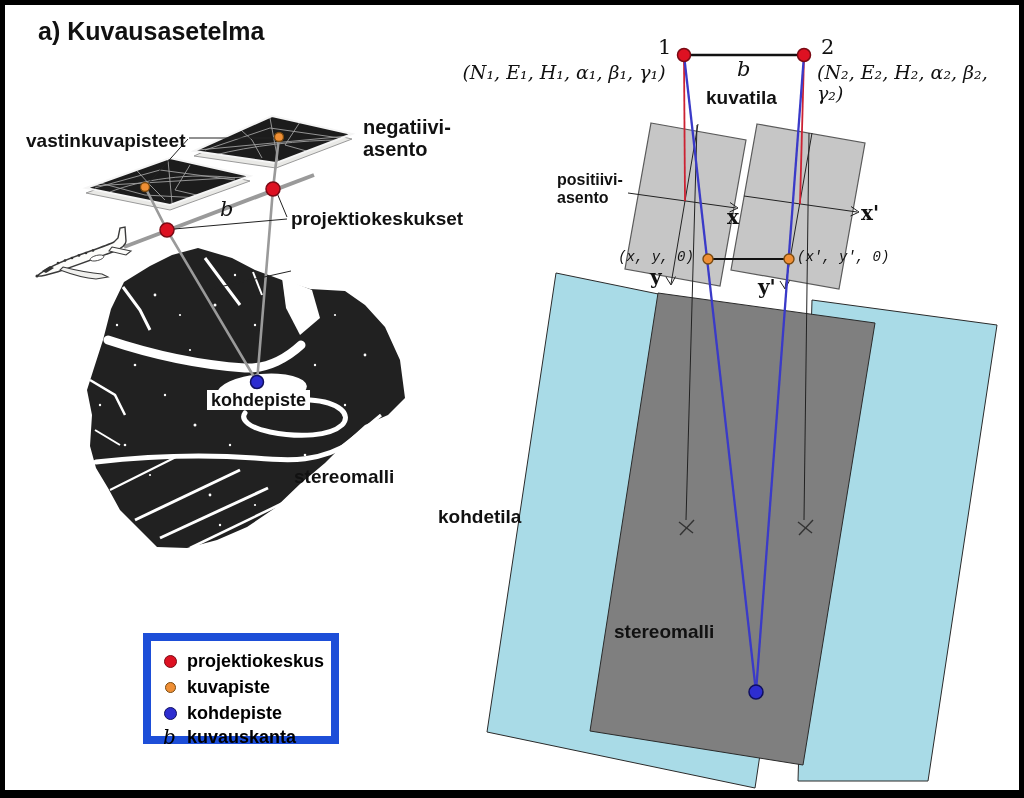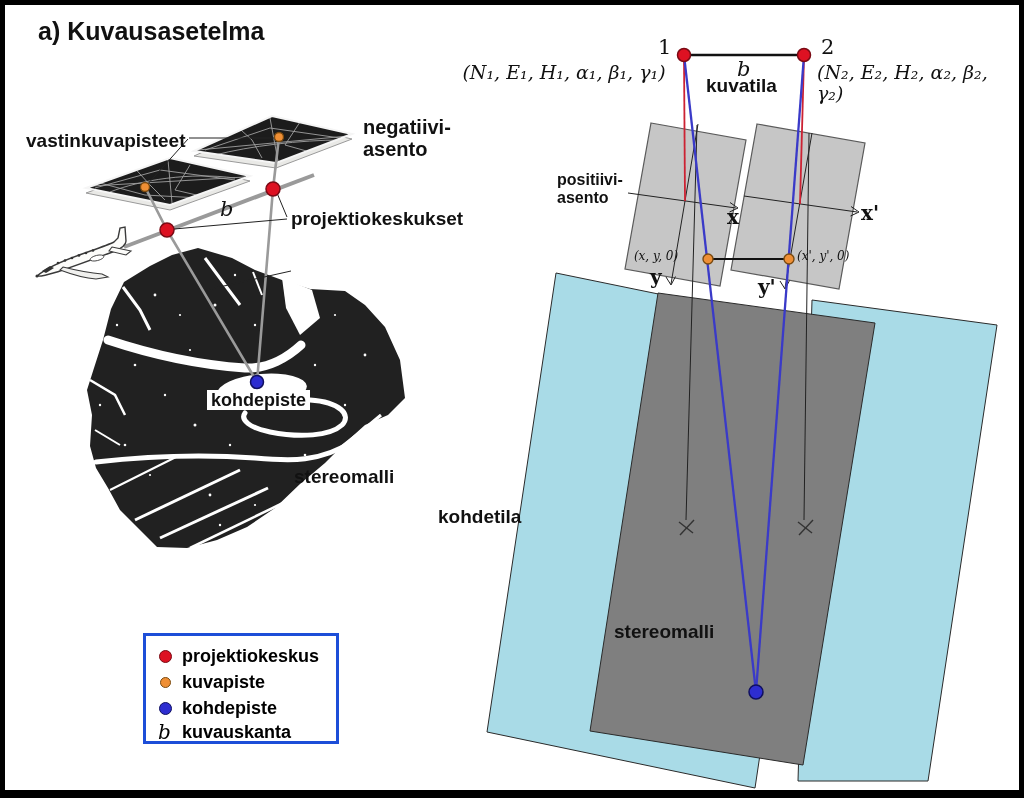--- a/index.html
+++ b/index.html
@@ -9,29 +9,29 @@
     overflow:hidden;font-family:"Liberation Sans",sans-serif;
   }
   svg.layer{position:absolute;left:0;top:0;width:1014px;height:785px;}
   .lbl{position:absolute;color:#111;white-space:pre-line;line-height:1.12;}
   .b-title{font-size:25px;font-weight:bold;letter-spacing:0px;}
   .b-label{font-size:19px;font-weight:bold;}
   .b-label-sm{font-size:18px;font-weight:bold;}
   .serif-it{font-family:"DejaVu Serif","Liberation Serif",serif;font-style:italic;}
   .serif{font-family:"DejaVu Serif","Liberation Serif",serif;}
   .math{font-size:19px;}
-  .math-sm{font-size:12px;}
+  .math-sm{font-size:14px;font-family:Liberation Mono, monospace;}
   .num{font-size:21px;}
   .axis{font-size:20px;font-weight:bold;}
   .bigb{font-size:21px;}
   .whitebox{background:#fff;padding:0px 4px;}
   .right{text-align:center;}
   .legend-box{
     position:absolute;left:138px;top:628px;width:196px;height:111px;
-    border:3px solid #1d4ed8;background:#fff;box-sizing:border-box;
+    border:8px solid #1d4ed8;background:#fff;box-sizing:border-box;
   }
   .legend-row{position:absolute;left:0;width:100%;height:26px;}
   .legend-text{position:absolute;left:36px;top:2px;font-size:18px;font-weight:bold;}
   .dot{position:absolute;border-radius:50%;}
   .dot-red{width:11px;height:11px;background:#dd1122;border:1.5px solid #7a0a14;left:13px;top:6px;}
   .dot-orange{width:9px;height:9px;background:#ef8f35;border:1.5px solid #7a4a10;left:14px;top:7px;}
   .dot-blue{width:11px;height:11px;background:#2d2dd0;border:1.5px solid #101060;left:13px;top:6px;}
   .legend-b{position:absolute;left:12px;top:0px;font-size:20px;}
 </style>
 </head>
@@ -255,21 +255,21 @@
   <div class="lbl b-label" style="left:286px;top:203px;">projektiokeskukset</div>
   <div class="lbl serif-it bigb" style="left:215px;top:193px;">b</div>
   <div class="lbl b-label-sm whitebox" style="left:202px;top:385px;">kohdepiste</div>
   <div class="lbl b-label" style="left:289px;top:461px;">stereomalli</div>
 
   <div class="lbl serif num" style="left:653px;top:31px;">1</div>
   <div class="lbl serif num" style="left:816px;top:31px;">2</div>
   <div class="lbl serif-it bigb" style="left:732px;top:53px;">b</div>
   <div class="lbl serif-it math right" style="left:445px;top:57px;width:228px;">(N₁, E₁, H₁, α₁, β₁, γ₁)</div>
   <div class="lbl serif-it math" style="left:812px;top:57px;">(N₂, E₂, H₂, α₂, β₂, γ₂)</div>
-  <div class="lbl b-label" style="left:701px;top:70px;">kuvatila</div>
+  <div class="lbl b-label" style="left:701px;top:82px;">kuvatila</div>
   <div class="lbl b-label" style="left:552px;top:166px;font-size:16px;">positiivi-
 asento</div>
   <div class="lbl serif axis" style="left:722px;top:201px;">x</div>
   <div class="lbl serif axis" style="left:856px;top:197px;">x'</div>
   <div class="lbl serif axis" style="left:645px;top:261px;">y</div>
   <div class="lbl serif axis" style="left:753px;top:271px;">y'</div>
   <div class="lbl serif-it math-sm right" style="left:605px;top:245px;width:92px;">(x, y, 0)</div>
   <div class="lbl serif-it math-sm" style="left:792px;top:245px;">(x', y', 0)</div>
   <div class="lbl b-label" style="left:433px;top:501px;">kohdetila</div>
   <div class="lbl b-label" style="left:609px;top:616px;">stereomalli</div>

